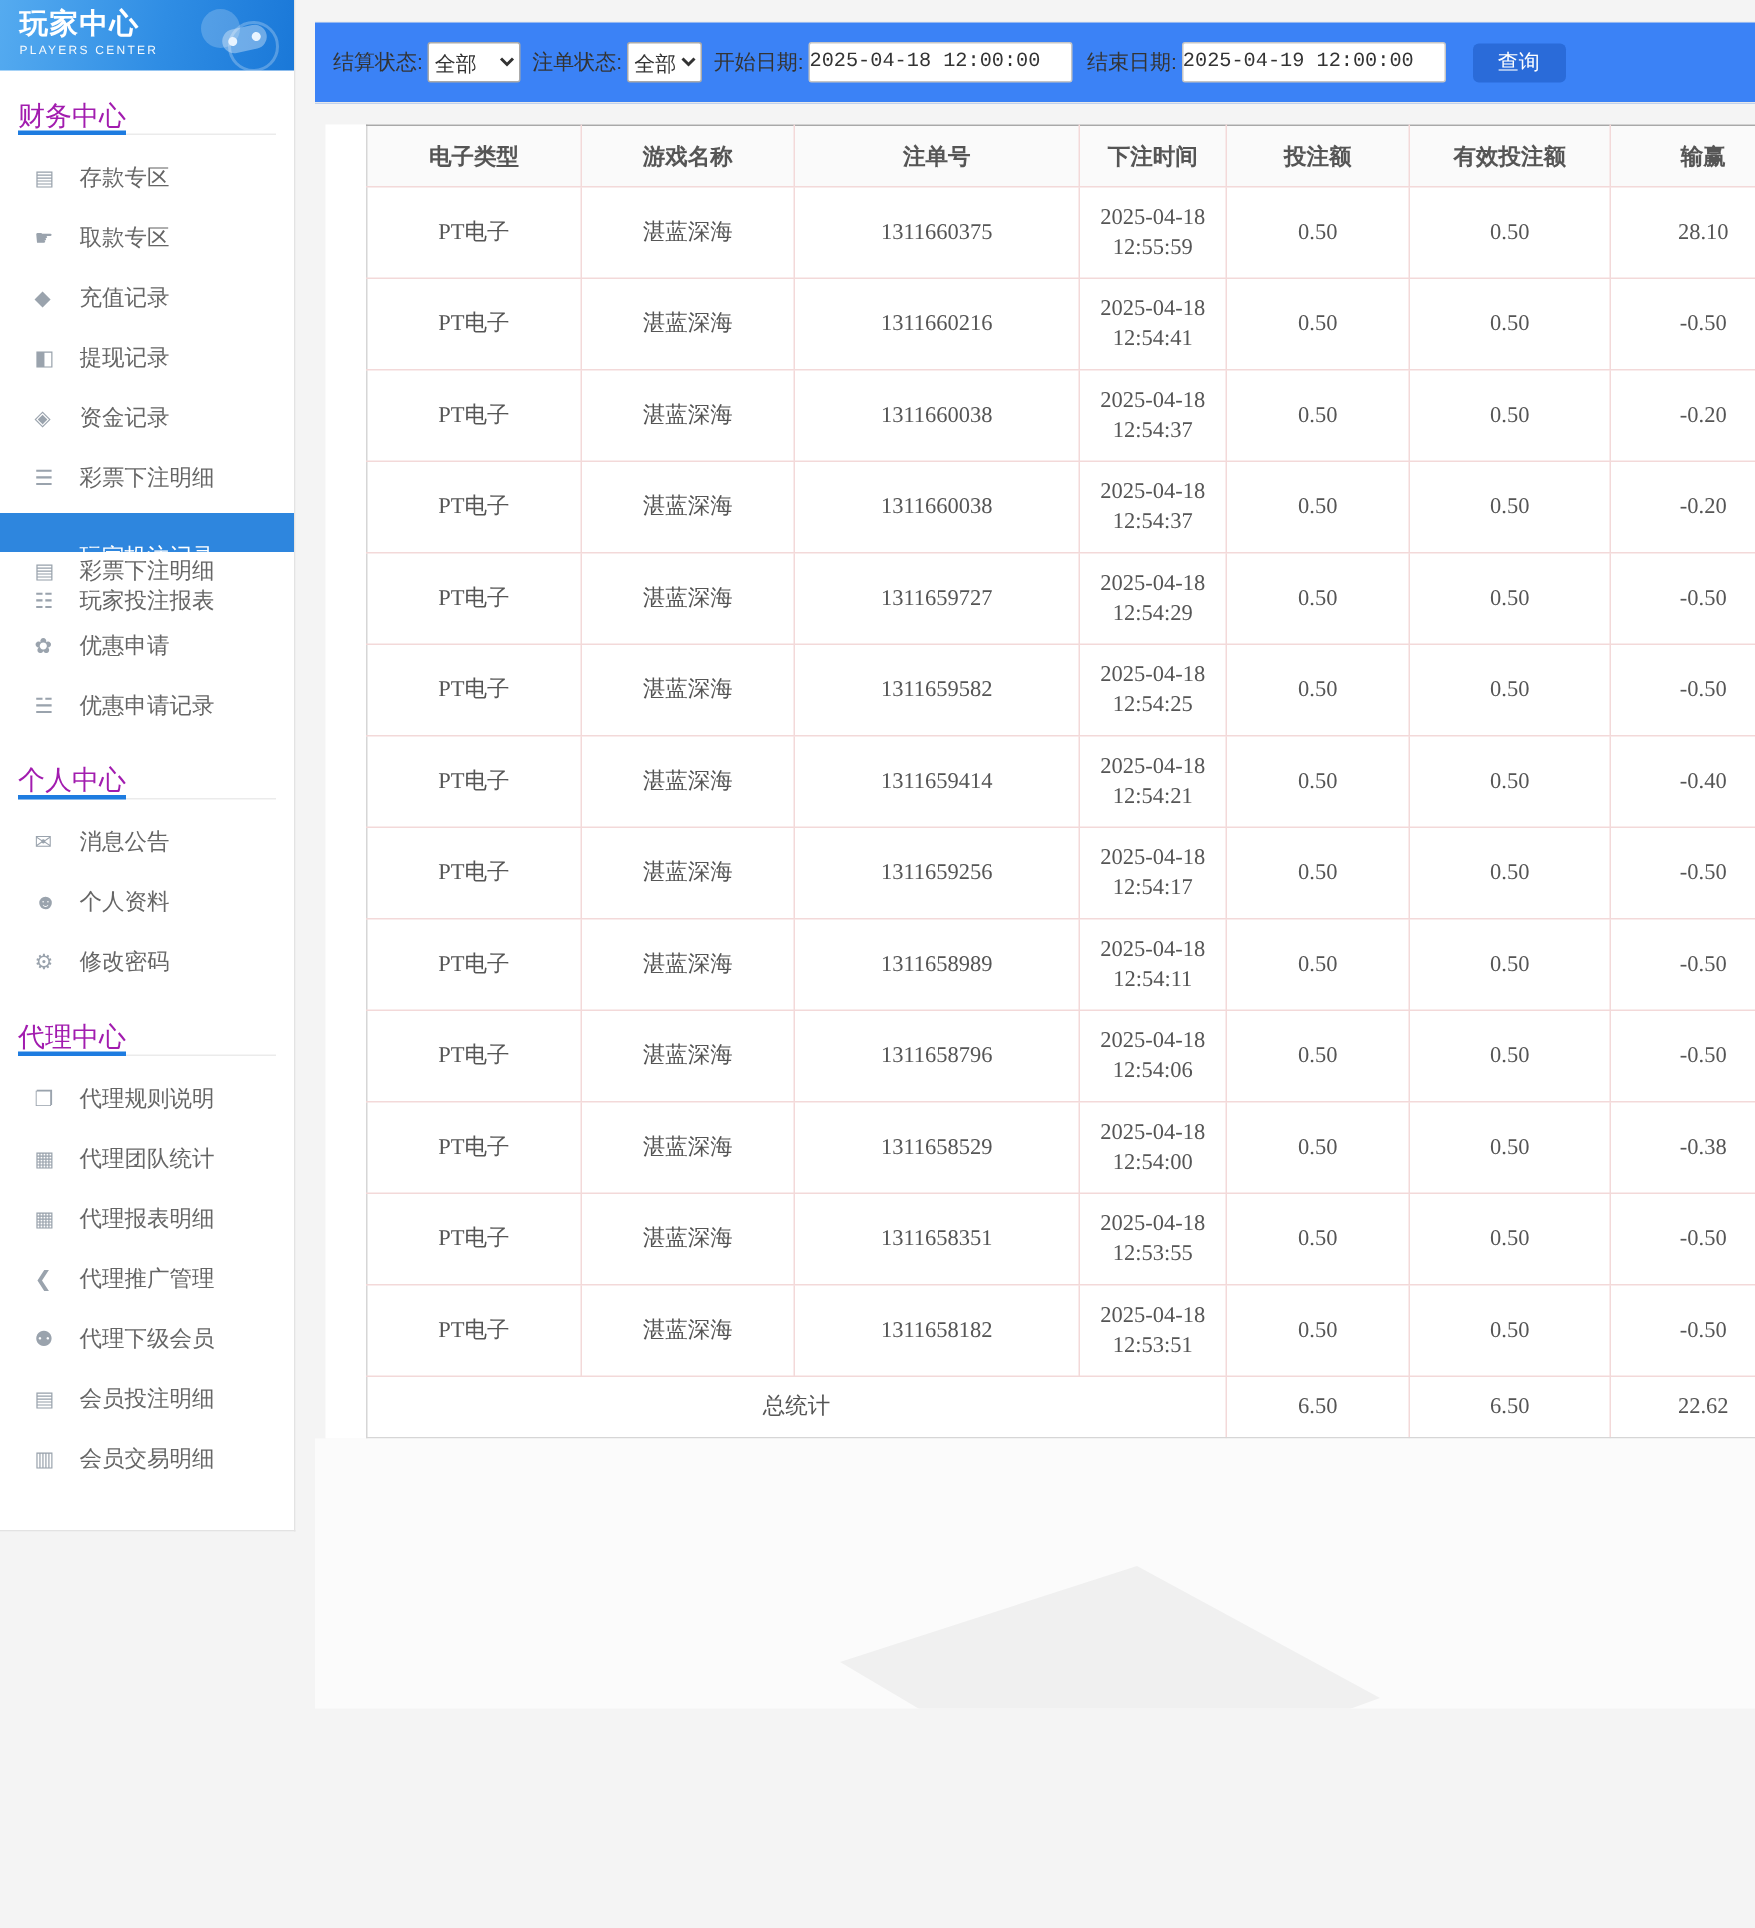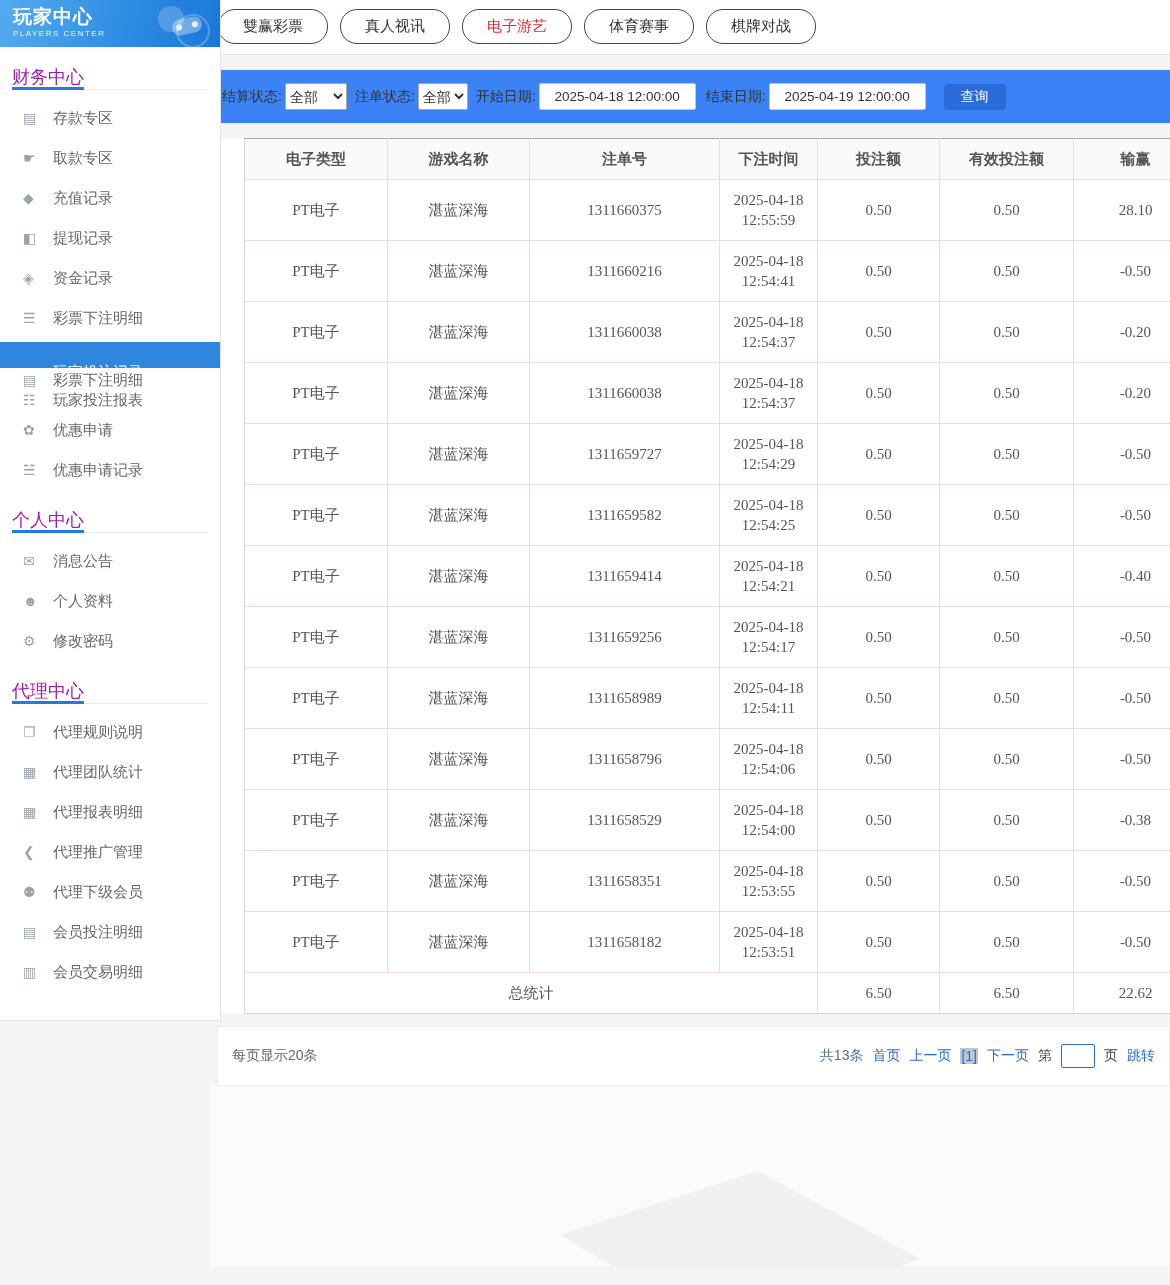--- a/index.html
+++ b/index.html
@@ -6,21 +6,21 @@
   html,body { width:1170px; height:1285px; }
   body {
     font-family: "Liberation Sans", "DejaVu Sans", sans-serif;
     background: #f4f4f4;
     position: relative;
     overflow: hidden;
   }
 
   
   .sidebar {
-    position: absolute; left:0; top:0; width:221px;
+    position: absolute; left:0; top:0; width:197px;
     background:#fff;
     border-right:1px solid #e3e3e3;
     border-bottom:1px solid #e3e3e3;
     padding-bottom:28px;
     z-index:2;
   }
   .sb-header {
     height:47px;
     background: linear-gradient(100deg, #55abf0 0%, #2f8de4 55%, #1a78d8 100%);
     color:#fff; padding:5px 0 0 13px;
@@ -81,22 +81,22 @@
     display:flex; align-items:center; font-size:14px; color:#333;
   }
   .filterbar label { margin-right:3px; }
   .filterbar select {
     height:27px; border:1px solid #aaa; border-radius:2px; background:#fff;
     font-size:14px; color:#333; margin-right:8px; font-family:inherit;
   }
   .sel-settle { width:62px; }
   .sel-order  { width:50px; }
   .filterbar input[type="text"] {
-    height:27px; width:157px; border:1px solid #c6c6c6; border-radius:2px;
-    font-size:13.5px; color:#333; text-align:center; margin-right:10px; font-family:Liberation Sans, sans-serif;
+    height:27px; width:176px; border:1px solid #c6c6c6; border-radius:2px;
+    font-size:13.5px; color:#333; text-align:left; margin-right:10px; font-family:Liberation Mono, monospace;
   }
   .btn-search {
     background:#2a6bd9; color:#fff; border:none; border-radius:4px;
     padding:4px 17px; font-size:14px; cursor:pointer; margin-left:8px; font-family:inherit;
   }
 
   
   .table-wrap { margin:14px 0 0 7px; background:#fff;padding-left:27px; }
   table.bets {
     width:953px; border-collapse:collapse; table-layout:fixed;
@@ -246,27 +246,20 @@
         <div class="sb-item">
           <span class="ico">▥</span>
           <span class="lbl">会员交易明细</span>
         </div>
       </div>
     </nav>
 </div>
 
 <div class="main">
 
-  <div class="tabbar">
-      <button class="pill">雙赢彩票</button>
-      <button class="pill">真人视讯</button>
-      <button class="pill active">电子游艺</button>
-      <button class="pill">体育赛事</button>
-      <button class="pill">棋牌对战</button>
-    </div>
 
   <div class="filterbar">
     <label>结算状态:</label>
     <select class="sel-settle">
       <option>全部</option>
     </select>
     <label>注单状态:</label>
     <select class="sel-order">
       <option>全部</option>
     </select>
@@ -459,32 +452,18 @@
           <tr class="sumrow">
             <td colspan="4">总统计</td>
             <td>6.50</td>
             <td>6.50</td>
             <td>22.62</td>
           </tr>
         </tbody>
     </table>
   </div>
 
-  <div class="pagebar">
-    <div class="left">每页显示20条</div>
-    <div class="right">
-      <span class="pg-total">共13条</span>
-      <a class="pg-link">首页</a>
-      <a class="pg-link">上一页</a>
-      <span class="pg-current">[1]</span>
-      <a class="pg-link">下一页</a>
-      <span class="pg-label">第</span>
-      <input class="pg-input" type="text" value="" style="">
-      <span class="pg-label">页</span>
-      <a class="pg-link">跳转</a>
-    </div>
-  </div>
 
   <div class="bottom-area">
     <div class="watermark"></div>
   </div>
 
 </div>
 
 </body></html>

